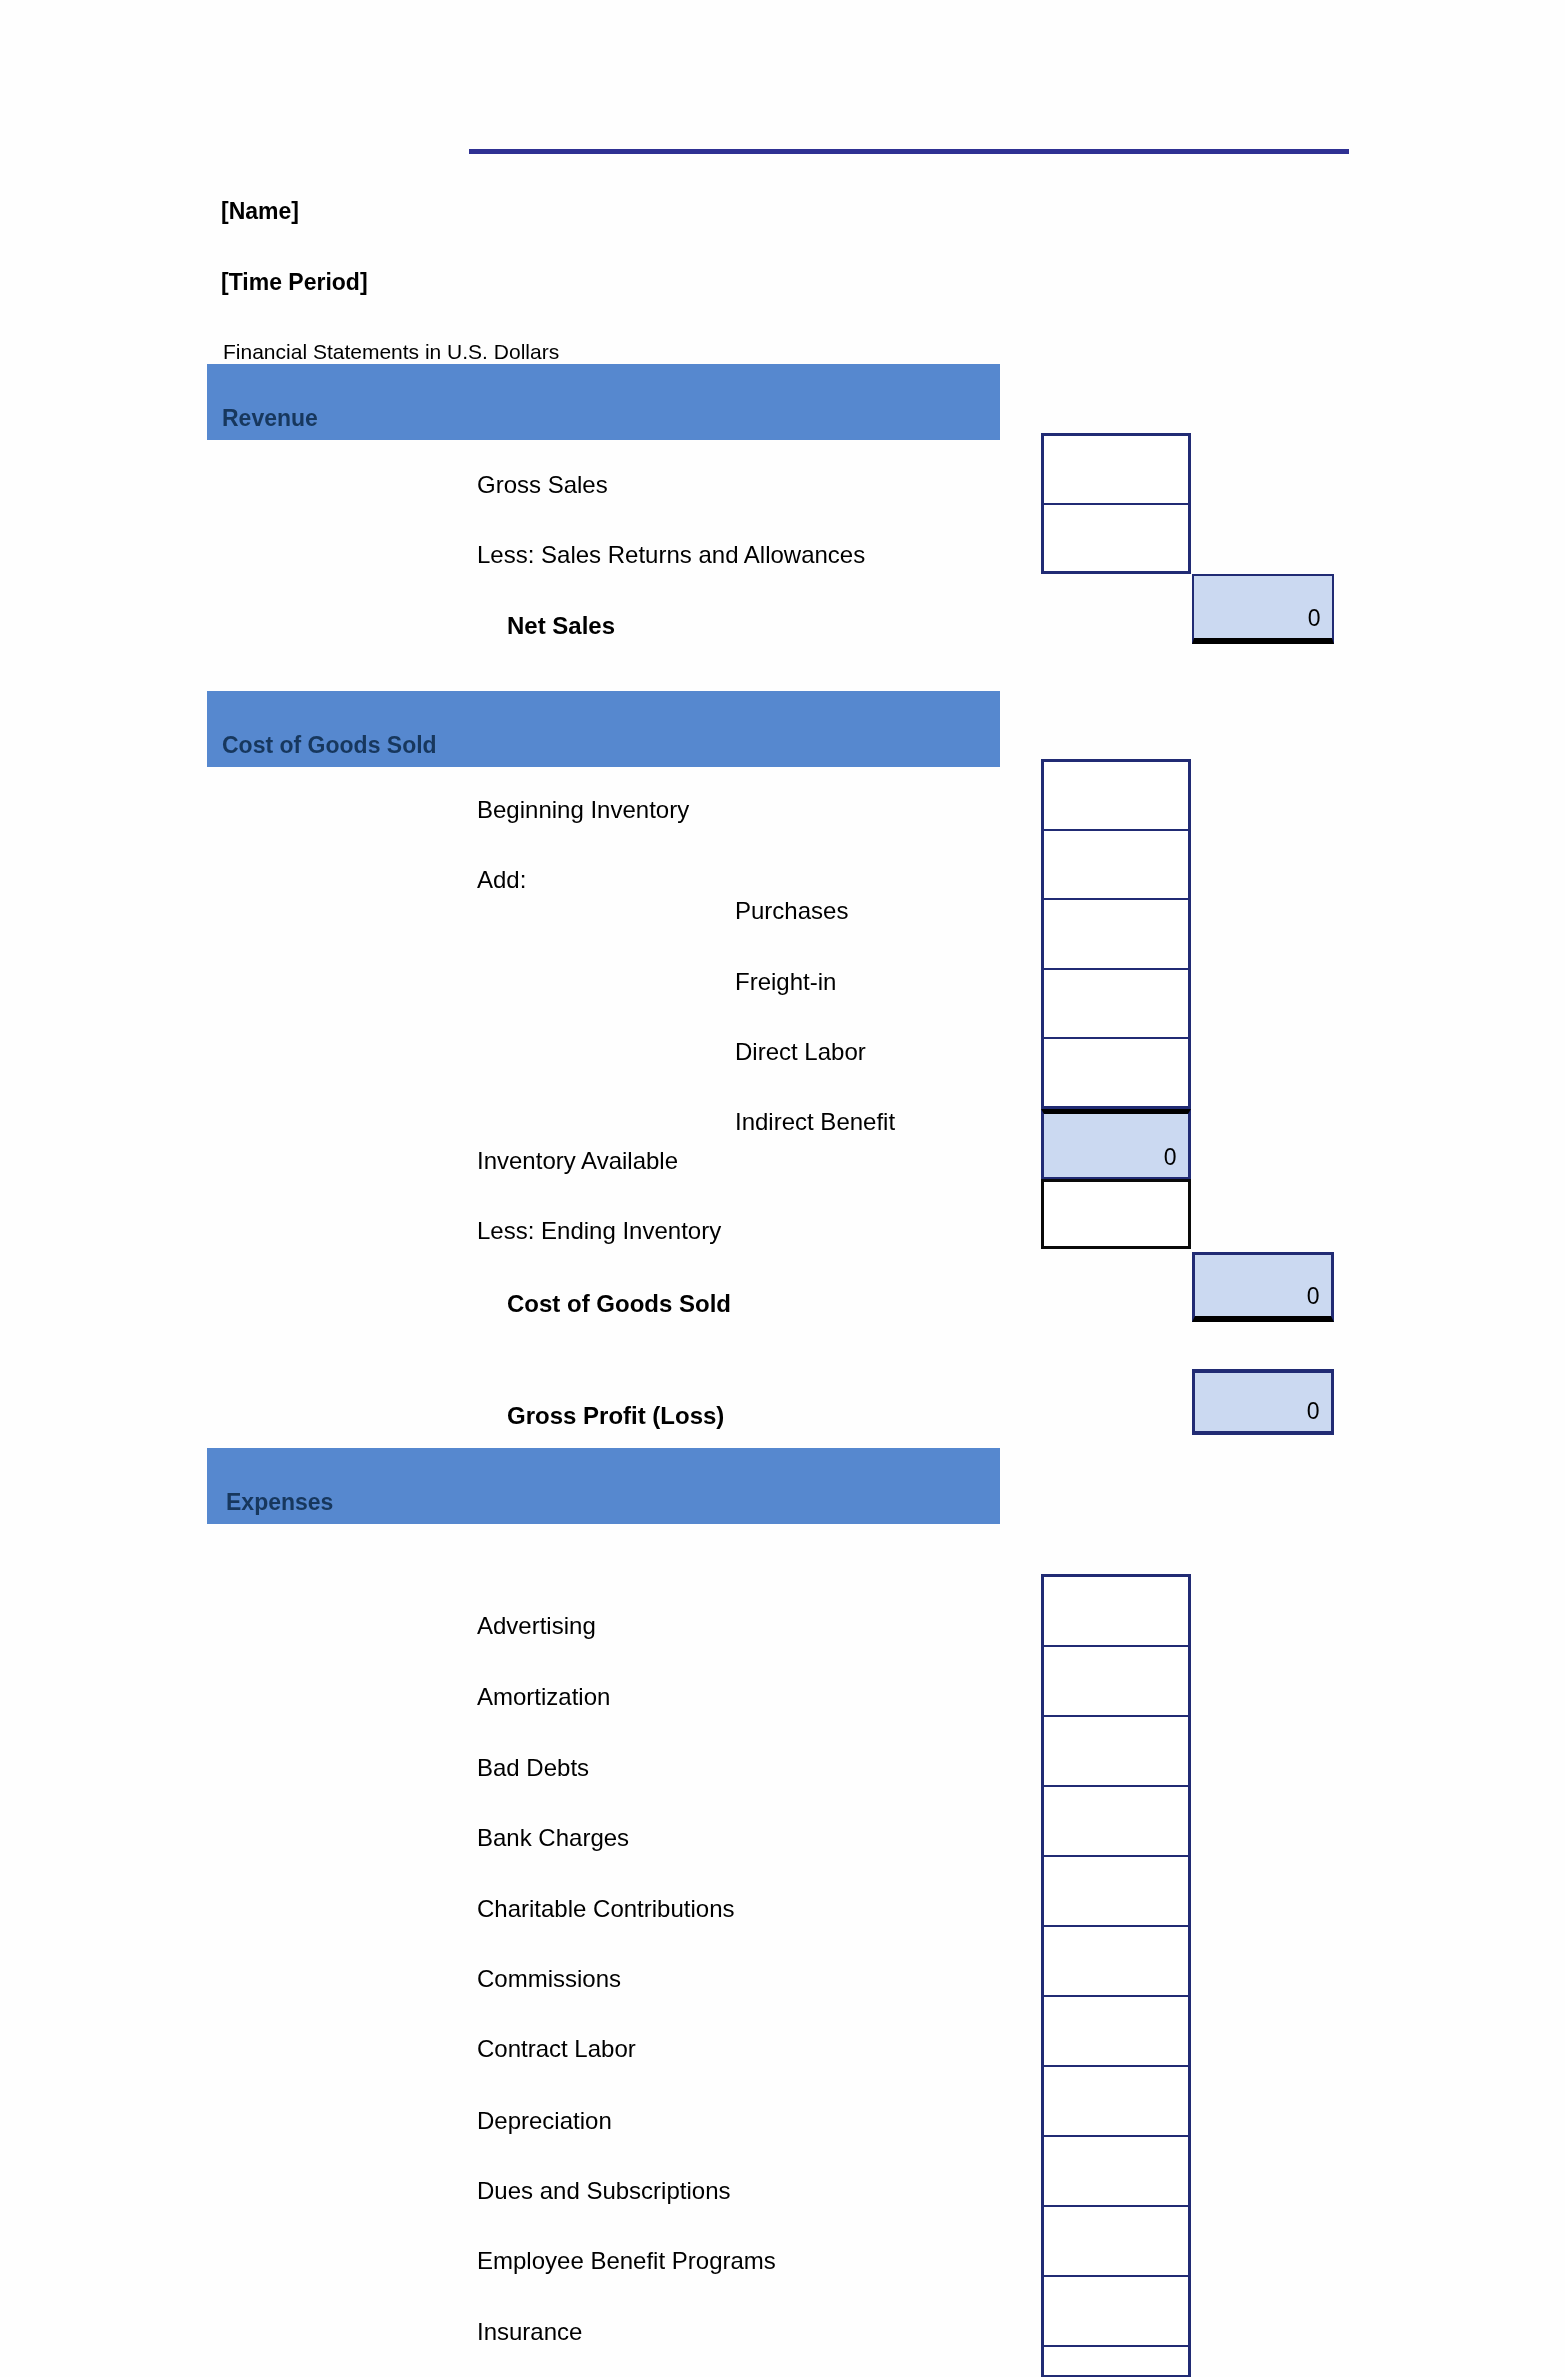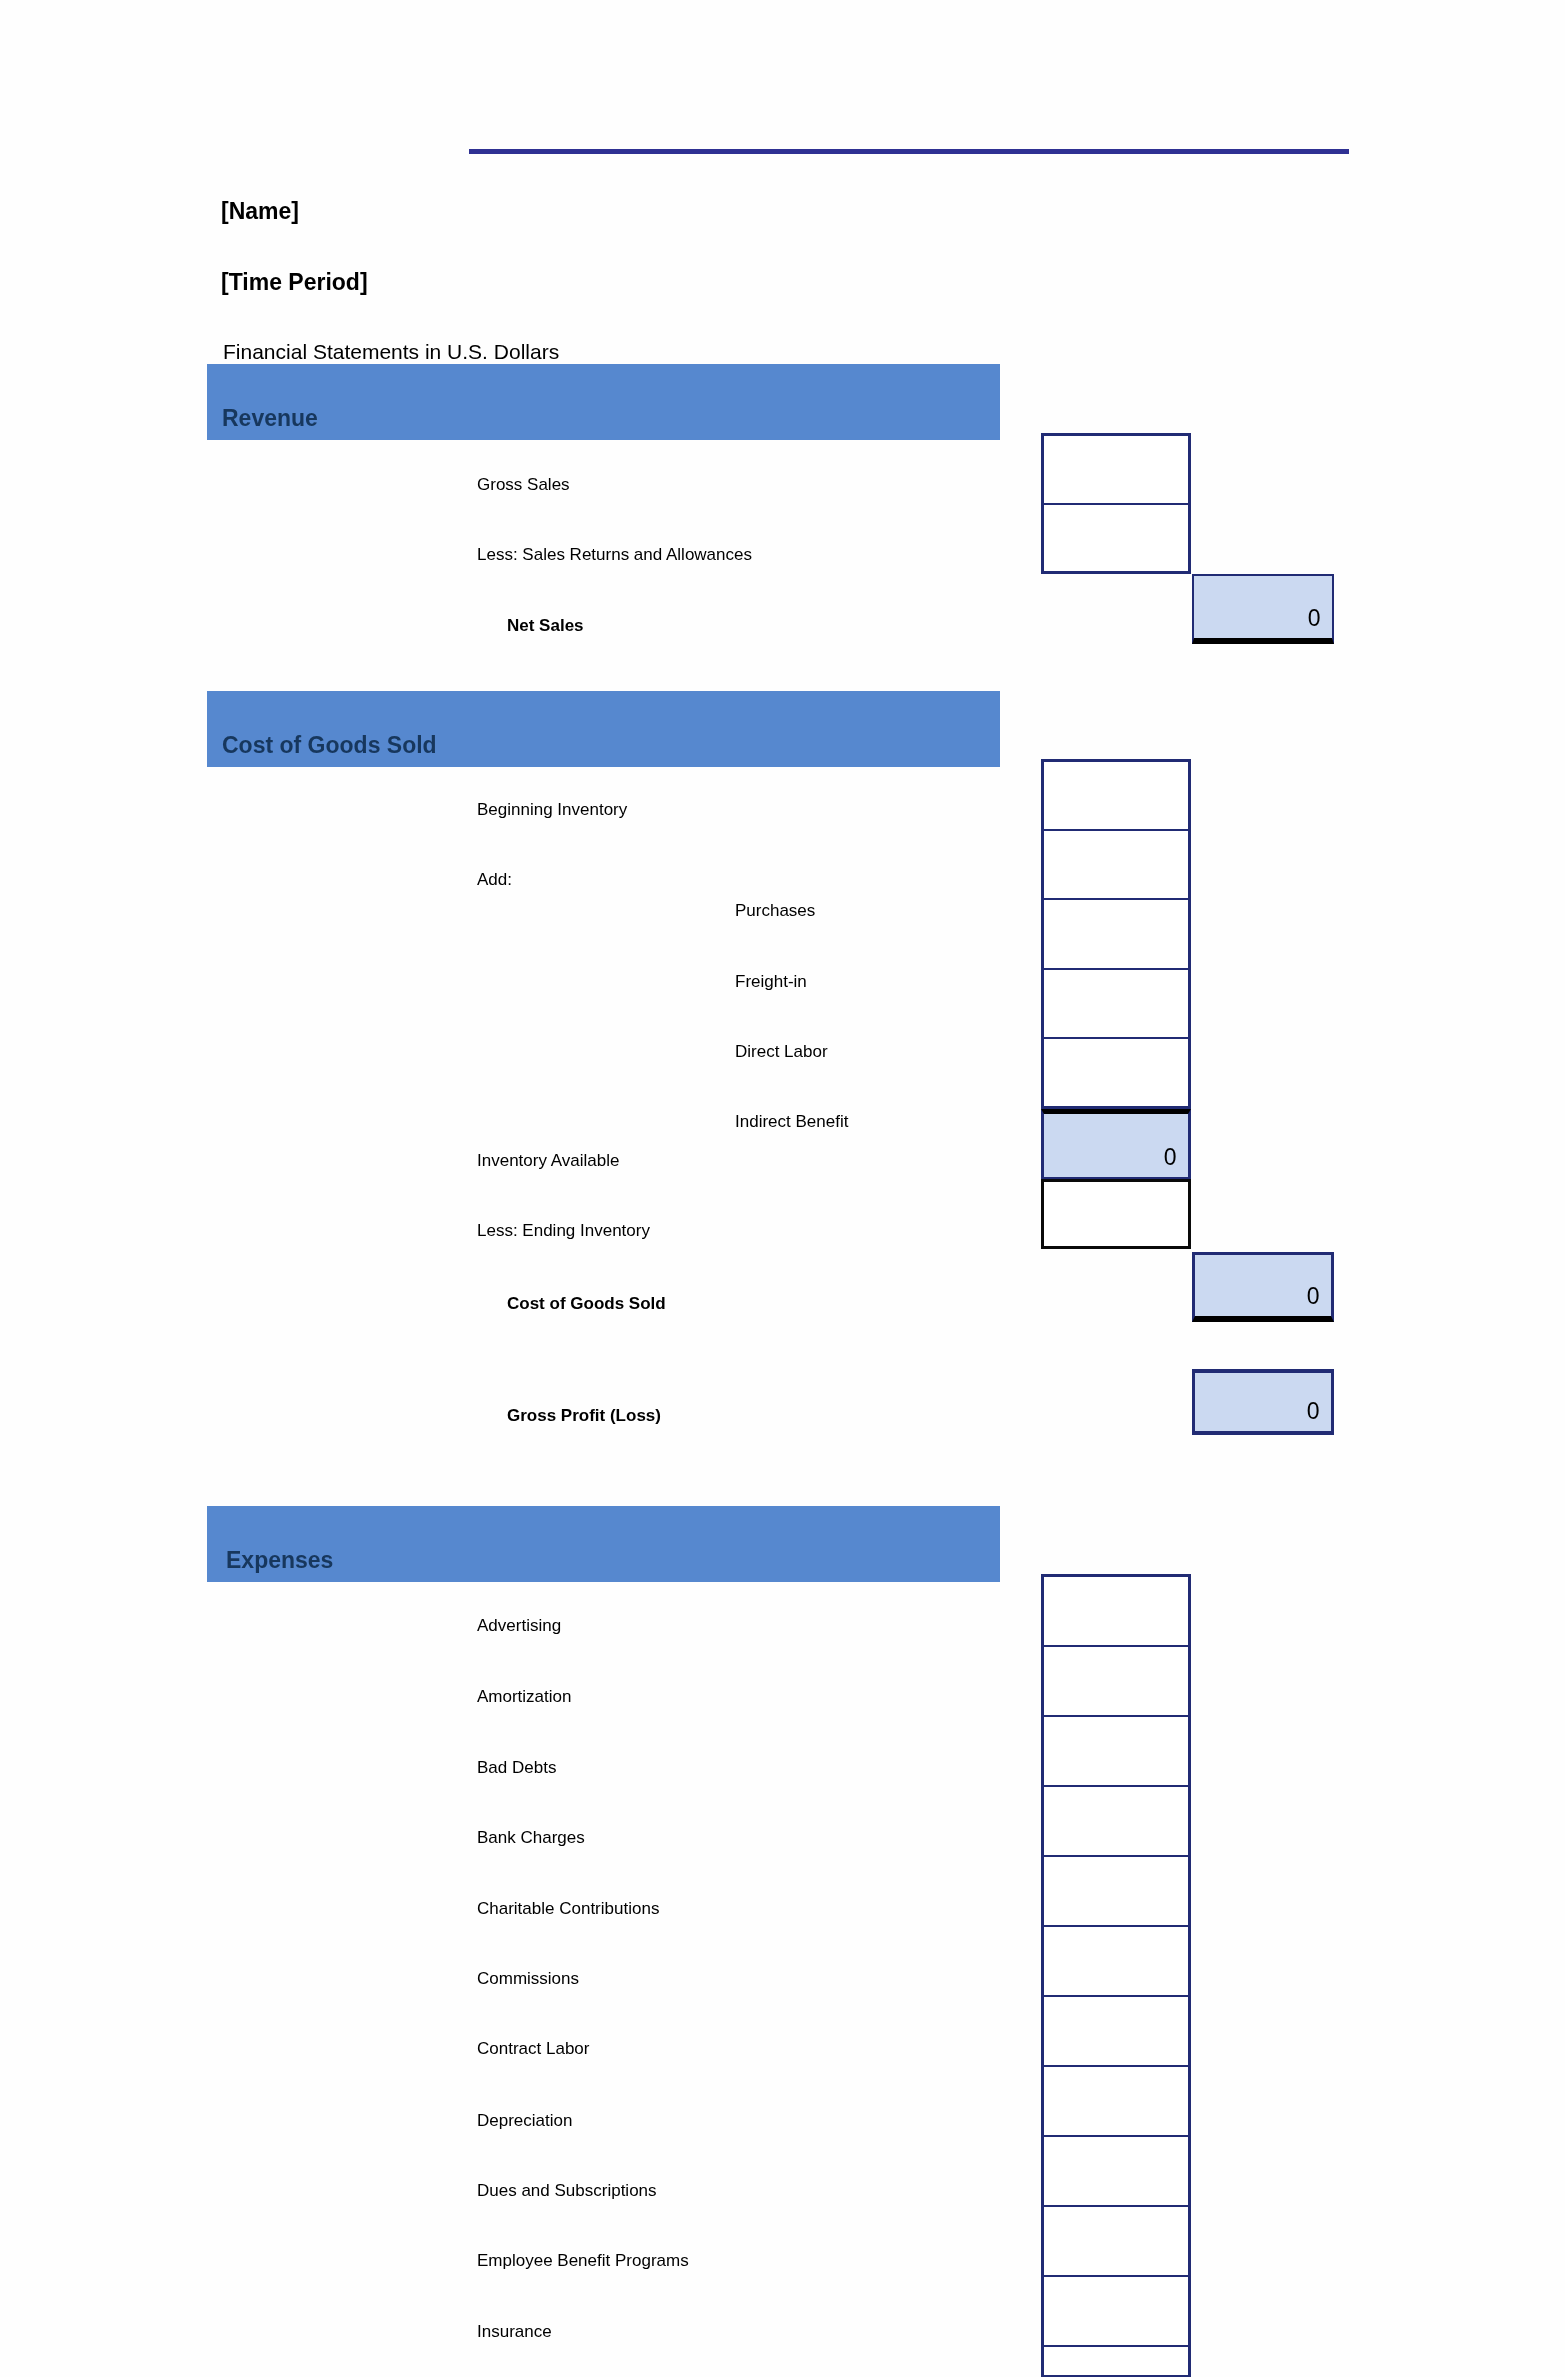--- a/index.html
+++ b/index.html
@@ -27,21 +27,21 @@
     position:absolute;left:207px;width:793px;height:76px;
     background:var(--banner);
     display:flex;align-items:flex-end;
     padding:0 0 7.6px 15px;box-sizing:border-box;
   }
   .banner span{
     font-size:23px;font-weight:700;color:var(--banner-text);
   }
   .banner.revenue{top:364px;}
   .banner.cogs{top:691px;}
-  .banner.expenses{top:1506px;padding-left:19px;}
+  .banner.expenses{top:1448px;padding-left:19px;}
 
   .stack{
     position:absolute;left:1041px;width:150px;
     border:3.8px solid var(--navy);box-sizing:border-box;
     display:flex;flex-direction:column;background:#fff;
   }
   .stack .cell{flex:1 1 auto;background:#fff;}
   .stack .cell + .cell{border-top:2.9px solid var(--navy);}
   .stack.revenue{top:433px;height:141px;}
   .stack.cogs{top:759px;height:350px;}
@@ -76,21 +76,21 @@
     border:3.8px solid var(--navy);border-bottom:6.7px solid #000;
   }
   .box-gross-profit{
     left:1192px;top:1369px;width:142px;height:66px;
     background:var(--cellblue);
     border:3.8px solid var(--navy);border-top:4.8px solid var(--navy);border-bottom:4.8px solid var(--navy);
   }
 
   .lbl{
     position:absolute;height:28.5px;line-height:28.5px;
-    font-size:17px;white-space:nowrap;font-weight:400;
+    font-size:24px;white-space:nowrap;font-weight:400;
   }
   .lbl.b{font-weight:700;}
   .lv1{left:477px;}
   .lv2{left:507px;}
   .lv3{left:735px;margin-top:31px;}
 </style>
 </head>
 <body>
 
 <div class="page" style="--banner: #5688cf; --banner-text: #17375d; --cellblue: #cbd9f1; --navy: #212b74; --underline: #2f3193;">

